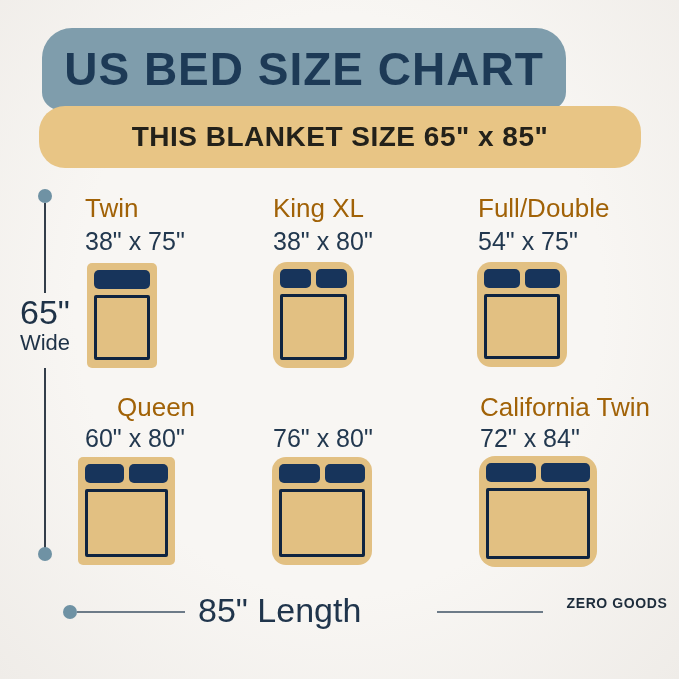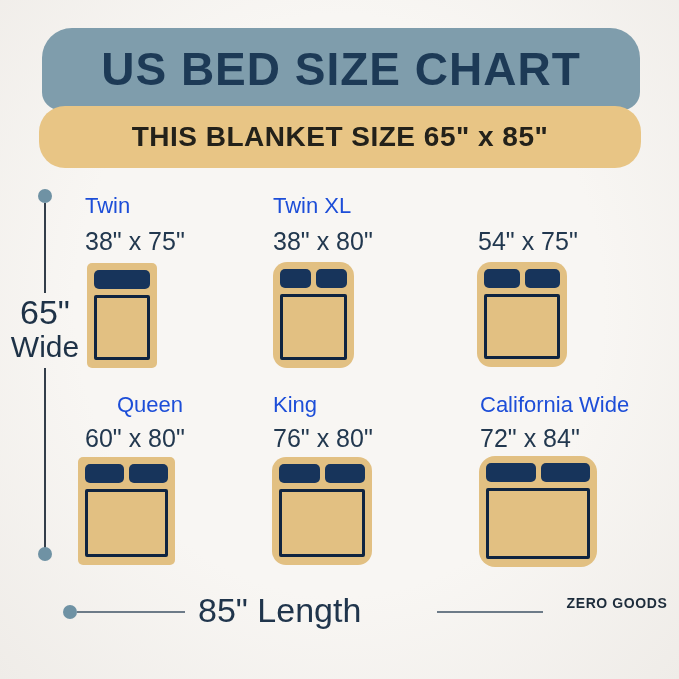--- a/index.html
+++ b/index.html
@@ -6,39 +6,39 @@
   html,body { width:679px; height:679px; overflow:hidden; }
   body {
     font-family:"Liberation Sans", sans-serif;
     background:radial-gradient(ellipse at 50% 45%, #f8f6f3 55%, #efece8 100%);
     position:relative;
   }
   .canvas { position:absolute; inset:0; }
 
   
   .hdr-blue {
-    position:absolute; left:42px; top:28px; width:598px; height:82px;
+    position:absolute; left:42px; top:28px; width:524px; height:82px;
     background:#7f9dac; border-radius:30px 30px 18px 18px;
     display:flex; align-items:center; justify-content:center;
   }
   .hdr-blue h1 {
     font-size:46px; font-weight:bold; letter-spacing:1px; color:#1d3a56;
   }
   .hdr-tan {
     position:absolute; left:39px; top:106px; width:602px; height:62px;
     background:#e8c585; border-radius:26px;
     display:flex; align-items:center; justify-content:center;
   }
   .hdr-tan .sub {
     font-size:28px; font-weight:bold; letter-spacing:.5px; color:#23211a;
   }
 
   
   .cell-title {
-    position:absolute; font-size:22px; color:#1d4ed8; white-space:nowrap;
+    position:absolute; font-size:26px; color:#a16207; white-space:nowrap;
   }
   .cell-size {
     position:absolute; font-size:25px; color:#22384f; white-space:nowrap;
   }
   .bed {
     position:absolute; background:#e2c082;
     padding:7px 7px 8px 7px; display:flex; flex-direction:column;
   }
   .pillows { display:flex; gap:5px; height:19px; margin-bottom:6px; flex:none; }
   .pillow { flex:1; background:#17345b; border-radius:5px; }
@@ -56,21 +56,21 @@
     position:absolute; width:14px; height:14px; border-radius:50%;
     background:#6f92a4;
   }
   .vline { position:absolute; width:2px; background:#333e4a; left:44px; }
   .hline { position:absolute; height:2px; background:#6d7b88; top:611px; }
   .dim-w {
     position:absolute; left:0; top:295px; width:90px; text-align:center;
     color:#1e3247; line-height:1.05;
   }
   .dim-w .val  { font-size:34px; }
-  .dim-w .word { font-size:30px;text-align:center; }
+  .dim-w .word { font-size:22px;text-align:center; }
   .dim-l {
     position:absolute; left:198px; top:591px; font-size:34px; color:#20354c;
     white-space:nowrap;
   }
 
   
   .brand {
     position:absolute; left:557px; top:596px; width:120px; text-align:center;
     color:#1d2c3b; font-weight:bold; line-height:1.05;
   }
@@ -92,21 +92,22 @@
   <div class="dim-dot" style="left:38px; top:189px;"></div>
   <div class="vline" style="top:203px; height:90px;"></div>
   <div class="dim-w">
     <div class="val">65"</div>
     <div class="word">Wide</div>
   </div>
   <div class="vline" style="top:368px; height:180px;"></div>
   <div class="dim-dot" style="left:38px; top:547px;"></div>
 
   <div class="cell-title" style="left:85px;  top:193px;">Twin</div>
-  <div class="cell-title" style="left:273px; top:193px;">Twin XL</div>
+  <div class="cell-title" style="left:273px; top:193px;">King XL</div>
+  <div class="cell-title" style="left:478px; top:193px;">Full/Double</div>
   <div class="cell-size" style="left:85px;  top:227px;">38" x 75"</div>
   <div class="cell-size" style="left:273px; top:227px;">38" x 80"</div>
   <div class="cell-size" style="left:478px; top:227px;">54" x 75"</div>
 
   <div class="bed bed-twin">
     <div class="pillows">
       <div class="pillow"></div>
     </div>
     <div class="mattress"></div>
   </div>
@@ -119,22 +120,21 @@
   </div>
   <div class="bed bed-full">
     <div class="pillows">
       <div class="pillow"></div>
       <div class="pillow"></div>
     </div>
     <div class="mattress"></div>
   </div>
 
   <div class="cell-title" style="left:85px;  top:392px;margin-left:32px;">Queen</div>
-  <div class="cell-title" style="left:273px; top:392px;">King</div>
-  <div class="cell-title" style="left:480px; top:392px;">California Wide</div>
+  <div class="cell-title" style="left:480px; top:392px;">California Twin</div>
   <div class="cell-size" style="left:85px;  top:424px;">60" x 80"</div>
   <div class="cell-size" style="left:273px; top:424px;">76" x 80"</div>
   <div class="cell-size" style="left:480px; top:424px;">72" x 84"</div>
 
   <div class="bed bed-queen">
     <div class="pillows">
       <div class="pillow"></div>
       <div class="pillow"></div>
     </div>
     <div class="mattress"></div>

